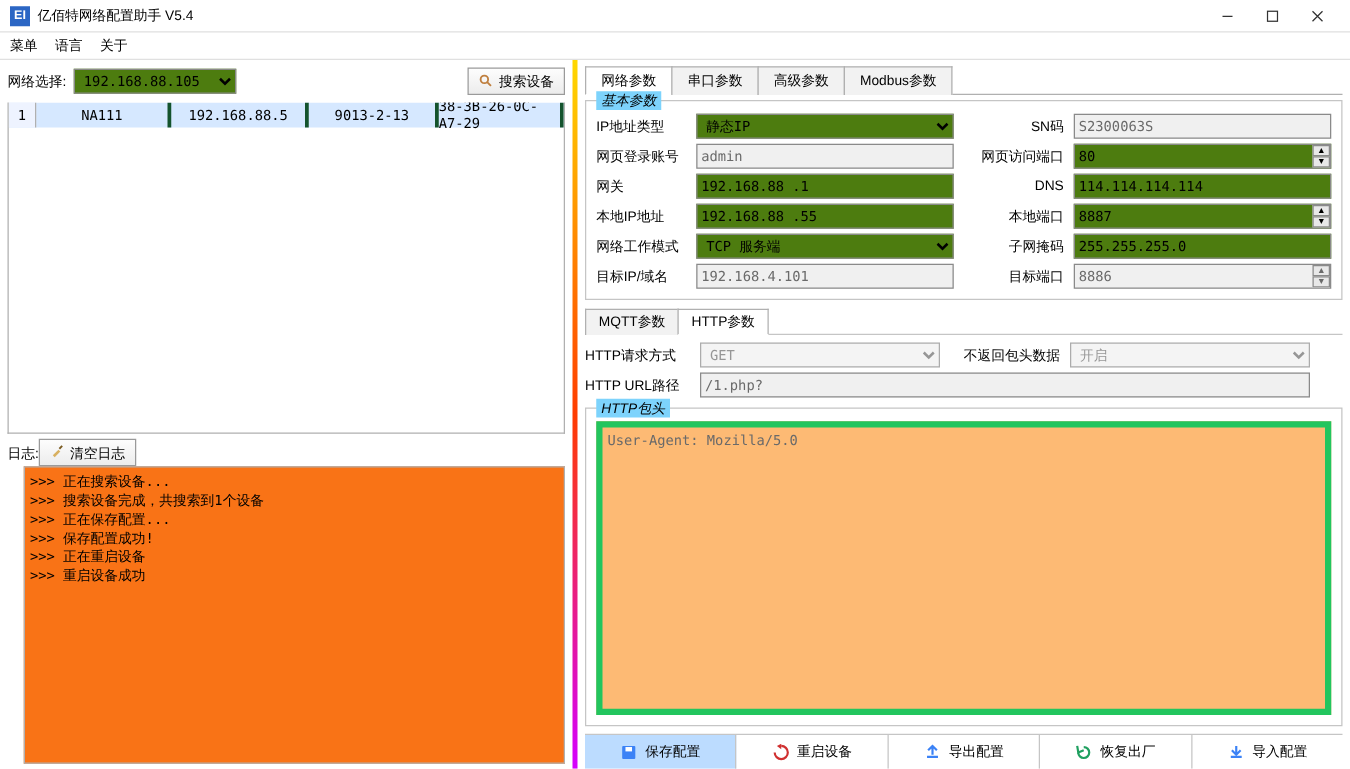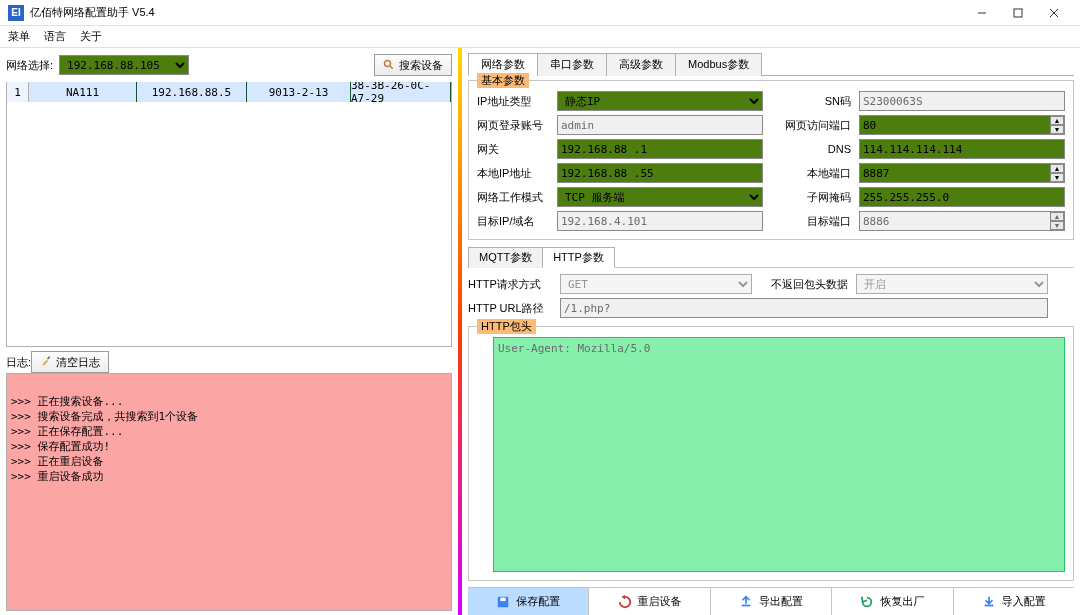--- a/index.html
+++ b/index.html
@@ -20,39 +20,39 @@
 .btn svg{width:12px;height:12px;}
 select, input[type=text] { height:20px; border:1px solid #8a8a8a; background:#4d7c0f; padding:0 3px; font-family:SimSun, monospace;}
 select { appearance:auto; }
 input[readonly],select[disabled],.ro { background:#f0f0f0; color:#6a6a6a;}
 .table-hd { display:flex; border:1px solid #b0b0b0; background:linear-gradient(#f7f7f7,#e8e8e8); height:22px;}
 .table-hd > div { border-right:1px solid #b0b0b0; display:flex;align-items:center;justify-content:center;font-weight:bold;}
 .table-hd > div:last-child{border-right:none;}
 .table-bd { border:1px solid #b0b0b0; border-top:none; flex:1; overflow:auto; background:#fff;}
 .row { display:flex; height:20px; align-items:center;}
 .row.sel { background:#d6e8ff;}
-.row > div { border-right:1px solid #14532d; height:100%; display:flex;align-items:center;justify-content:center; font-family:SimSun,monospace;}
+.row > div { border-right:3px solid #14532d; height:100%; display:flex;align-items:center;justify-content:center; font-family:SimSun,monospace;}
 .row > div:first-child{background:#eef3ff;border-right:1px solid #b0b0b0;}
 .c0{width:22px;} .c1{width:108px;} .c2{width:110px;} .c3{width:104px;} .c4{flex:1;}
 .log-hd{height:22px;display:flex;align-items:center;justify-content:flex-start;margin-top:4px;}
-.logbox{flex:0 0 238px;border:1px solid #b0b0b0;background:#fca5a5;padding:20px 4px;font-family:SimSun,monospace;white-space:pre;overflow:auto;}
+.logbox{flex:0 0 238px;border:1px solid #b0b0b0;background:#f97316;padding:4px 4px;font-family:SimSun,monospace;white-space:pre;overflow:auto;margin-left:13px;}
 .tabs{display:flex;height:24px;border-bottom:1px solid #b0b0b0;gap:0;}
 .tab{padding:3px 12px 0 12px;border:1px solid #b0b0b0;border-bottom:none;margin-right:-1px;background:#f2f2f2;position:relative;top:1px;cursor:pointer;}
 .tab.active{background:#fff;border-bottom:1px solid #fff;}
 .tabs.mini{border-bottom:1px solid #c5c5c5;height:22px;}
 .tabs.mini .tab{padding:2px 10px 0 10px;}
 .group{border:1px solid #c5c5c5;margin-top:4px;padding:10px 8px 8px 8px;position:relative;}
-.group > .legend{position:absolute;top:-8px;left:8px;background:#fdba74;padding:0 4px;}
+.group > .legend{position:absolute;top:-8px;left:8px;background:#7dd3fc;padding:0 4px;font-style:italic;}
 .grid2{display:grid;grid-template-columns:72px 206px 80px 206px;row-gap:4px;column-gap:8px;align-items:center;font-family:SimSun;}
 .grid2 label{justify-self:start;}
 .num-wrap{position:relative;display:flex;}
 .num-wrap input{flex:1;}
 .spin{position:absolute;right:1px;top:1px;bottom:1px;width:14px;display:flex;flex-direction:column;}
 .spin div{flex:1;border:1px solid #8a8a8a;background:#e8e8e8;display:flex;align-items:center;justify-content:center;font-size:7px;line-height:1;}
-.httparea{flex:1;border:1px solid #22c55e;background:#86efac;color:#6a6a6a;padding:4px;font-family:SimSun,monospace;resize:none;margin-left:16px;}
+.httparea{flex:1;border:5px solid #22c55e;background:#fdba74;color:#6a6a6a;padding:4px;font-family:SimSun,monospace;resize:none;}
 .bottombar{height:28px;display:flex;border-top:1px solid #c5c5c5;}
 .bottombar .bbtn{flex:1;border-right:1px solid #c5c5c5;display:flex;align-items:center;justify-content:center;gap:6px;cursor:pointer;}
 .bottombar .bbtn:last-child{border-right:none;}
 .bottombar .bbtn.primary{background:#bcdcff;}
 .ico{width:14px;height:14px;}
 </style>
 </head>
 <body>
 
 <div class="titlebar">

